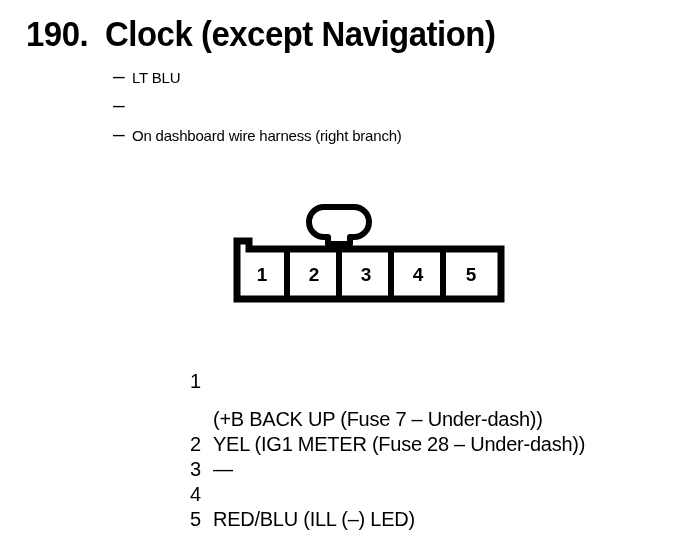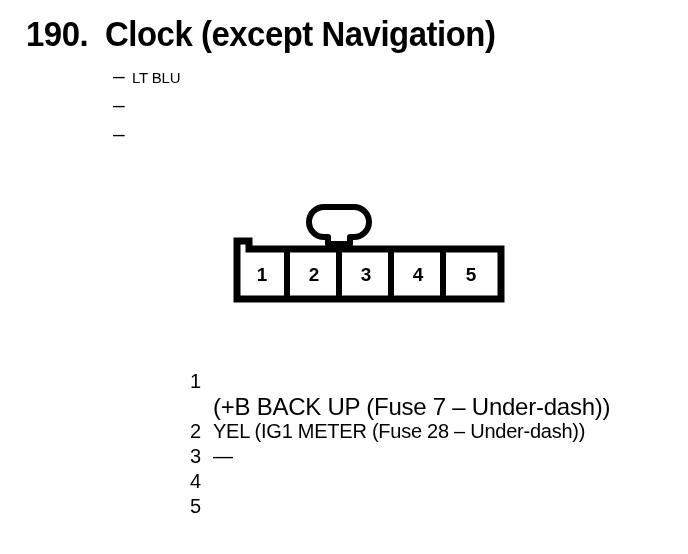--- a/index.html
+++ b/index.html
@@ -105,24 +105,25 @@
     width: 23px;
     flex: 0 0 23px;
     line-height: 25px;
   }
   .pin-desc {
     font-size: 20px;
     line-height: 25px;
     letter-spacing: -0.25px;
   }
   .pin-desc-sub {
-    font-size: 24px;
+    font-size: 20px;
     line-height: 25px;
     letter-spacing: -0.25px;
     margin-left: 23px;
+    margin-top: 13px;
   }
 </style>
 </head>
 <body>
 
 <div class="page">
 
   <div class="heading">
     <span class="heading-number">190.</span>
     <span class="heading-title">Clock (except Navigation)</span>
@@ -131,20 +132,21 @@
   <div class="bullets">
     <div class="bullet-row">
       <span class="bullet-dash">–</span>
       <span class="bullet-text">LT BLU</span>
     </div>
     <div class="bullet-row">
       <span class="bullet-dash">–</span>
     </div>
     <div class="bullet-row">
       <span class="bullet-dash">–</span>
+      <span class="bullet-text">On dashboard wire harness (right branch)</span>
     </div>
   </div>
 
   <div class="connector-figure">
     <svg width="282" height="110" viewBox="0 0 282 110" xmlns="http://www.w3.org/2000/svg">
 
       <g>
         <path d="M 96 12
                  L 126 12
                  A 12 12 0 0 1 126 36
@@ -214,17 +216,18 @@
       <span class="pin-number">3</span>
       <span class="pin-desc">—</span>
     </div>
 
     <div class="pin-row">
       <span class="pin-number">4</span>
     </div>
 
     <div class="pin-row">
       <span class="pin-number">5</span>
+      <span class="pin-desc">RED/BLU (ILL (–) LED)</span>
     </div>
 
   </div>
 
 </div>
 
 </body></html>

